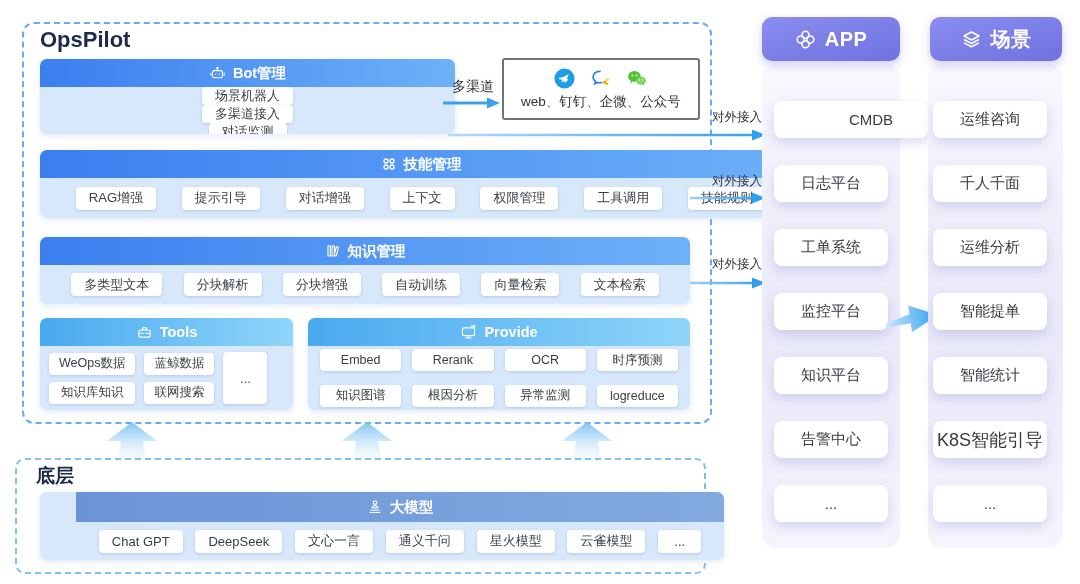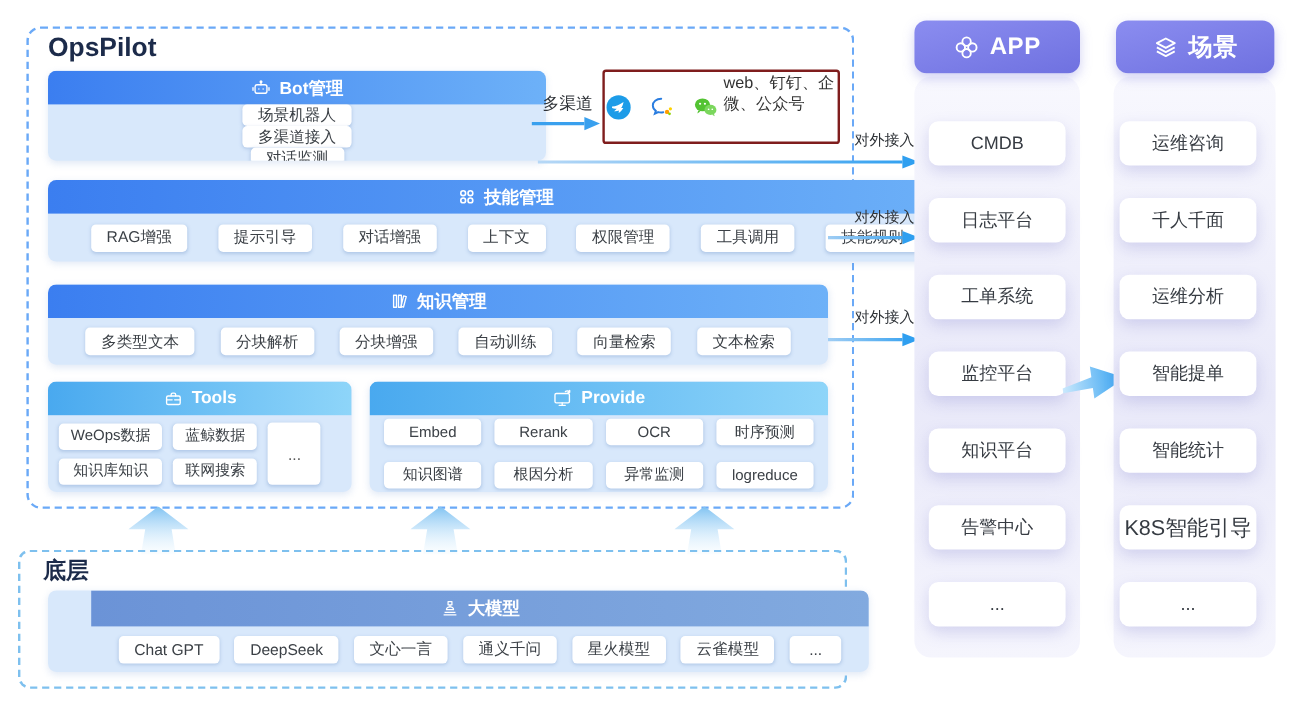--- a/index.html
+++ b/index.html
@@ -33,22 +33,22 @@
   
   .tools-body{display:flex;align-items:center;gap:9px;padding:0 9px;}
   .tools-grid{display:grid;grid-template-columns:auto auto;gap:7px 9px;}
   .more-tall{background:#fff;border-radius:4px;width:44px;height:52px;display:flex;
        align-items:center;justify-content:center;font-size:13px;color:#555;
        box-shadow:0 1px 3px rgba(90,130,190,.30);}
   .provide-grid{display:grid;grid-template-columns:repeat(4,1fr);gap:7px 11px;
        padding:0 12px;align-items:center;}
 
   
-  .channel-box{background:#fff;border:2px solid #7f1d1d;border-radius:3px;
-       display:flex;flex-direction:row;justify-content:center;gap:3px;}
+  .channel-box{background:#fff;border:2px solid #737373;border-radius:3px;
+       display:flex;flex-direction:column;align-items:center;justify-content:center;gap:3px;}
   .channel-icons{display:flex;align-items:center;gap:13px;}
   .channel-caption{font-size:13.5px;color:#333;}
 
   .conn-label{font-size:12.5px;color:#2f3338;white-space:nowrap;}
   .flow-label{font-size:14px;color:#2f3338;}
 
   
   .col-header{position:absolute;border-radius:10px;display:flex;align-items:center;
        justify-content:center;gap:9px;color:#fff;font-size:20px;font-weight:bold;
        letter-spacing:.5px;background:linear-gradient(165deg,#8b8df0,#6f71e0);
@@ -311,21 +311,21 @@
     <span>
       <svg width="21" height="21" viewBox="0 0 24 24" fill="none" stroke="#fff" stroke-width="1.8">
         <circle cx="12" cy="6.5" r="4"></circle>
           <circle cx="17.5" cy="12" r="4"></circle>
         <circle cx="12" cy="17.5" r="4"></circle>
           <circle cx="6.5" cy="12" r="4"></circle>
       </svg>
     </span>
     <span>APP</span>
   </div>
-  <div class="pcard" style="left:774px;top:101px;width:114px;height:37px;">CMDB</div>
+  <div class="pcard" style="left:774px;top:101px;width:114px;height:37px;padding-left:40px;">CMDB</div>
   <div class="pcard" style="left:774px;top:165px;width:114px;height:37px;">日志平台</div>
   <div class="pcard" style="left:774px;top:229px;width:114px;height:37px;">工单系统</div>
   <div class="pcard" style="left:774px;top:293px;width:114px;height:37px;">监控平台</div>
   <div class="pcard" style="left:774px;top:357px;width:114px;height:37px;">知识平台</div>
   <div class="pcard" style="left:774px;top:421px;width:114px;height:37px;">告警中心</div>
   <div class="pcard" style="left:774px;top:485px;width:114px;height:37px;">...</div>
 
   <div class="abs" style="left:884px;top:290px;">
     <svg width="56" height="44" viewBox="0 0 56 44">
       <g transform="rotate(-8 28 28)">

